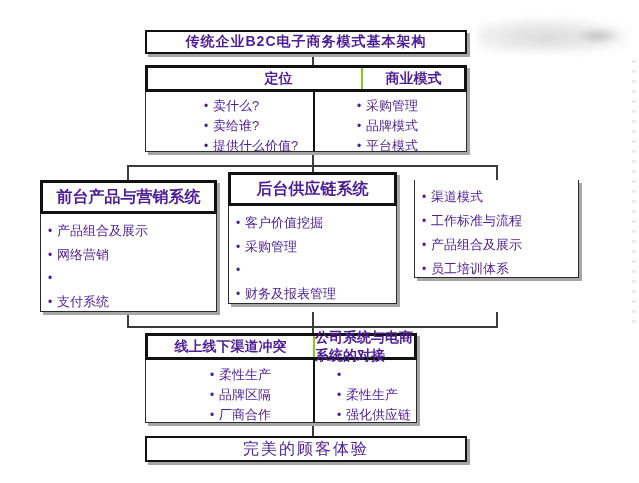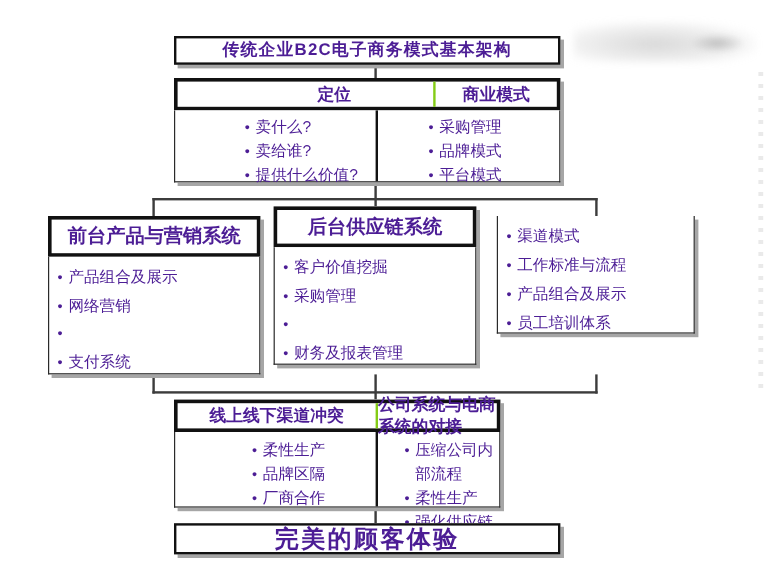--- a/index.html
+++ b/index.html
@@ -42,21 +42,21 @@
   .smudge-b{
     left:575px;top:28px;width:46px;height:16px;filter:blur(2px);
     background:radial-gradient(ellipse, rgba(140,140,140,0.45), rgba(255,255,255,0) 70%);
   }
   .edge-noise{
     position:absolute;left:632px;top:60px;width:4px;height:265px;opacity:0.45;
     background:repeating-linear-gradient(to bottom, rgba(120,120,120,0.35) 0 3px, rgba(255,255,255,0) 3px 10px);
   }
   .final{
     border:2px solid #111;display:flex;align-items:center;justify-content:center;
-    font-weight:bold;font-size:20px;letter-spacing:2px;
+    font-weight:normal;font-size:16px;letter-spacing:2px;
   }
 </style>
 </head>
 <body>
 
 <div class="canvas">
 
   <div class="smudge smudge-a"></div>
   <div class="smudge smudge-b"></div>
   <div class="edge-noise"></div>
@@ -203,21 +203,20 @@
           <li>
               <span class="blt">•</span>
               <span>厂商合作</span>
             </li>
         </ul>
       </div>
       <div class="bcell right" style="padding:5px 0 0 22px;">
         <ul class="items t2">
           <li>
               <span class="blt">•</span>
-              <span>压缩公司内部流程</span>
             </li>
           <li>
               <span class="blt">•</span>
               <span>柔性生产</span>
             </li>
           <li>
               <span class="blt">•</span>
               <span>强化供应链</span>
             </li>
         </ul>

